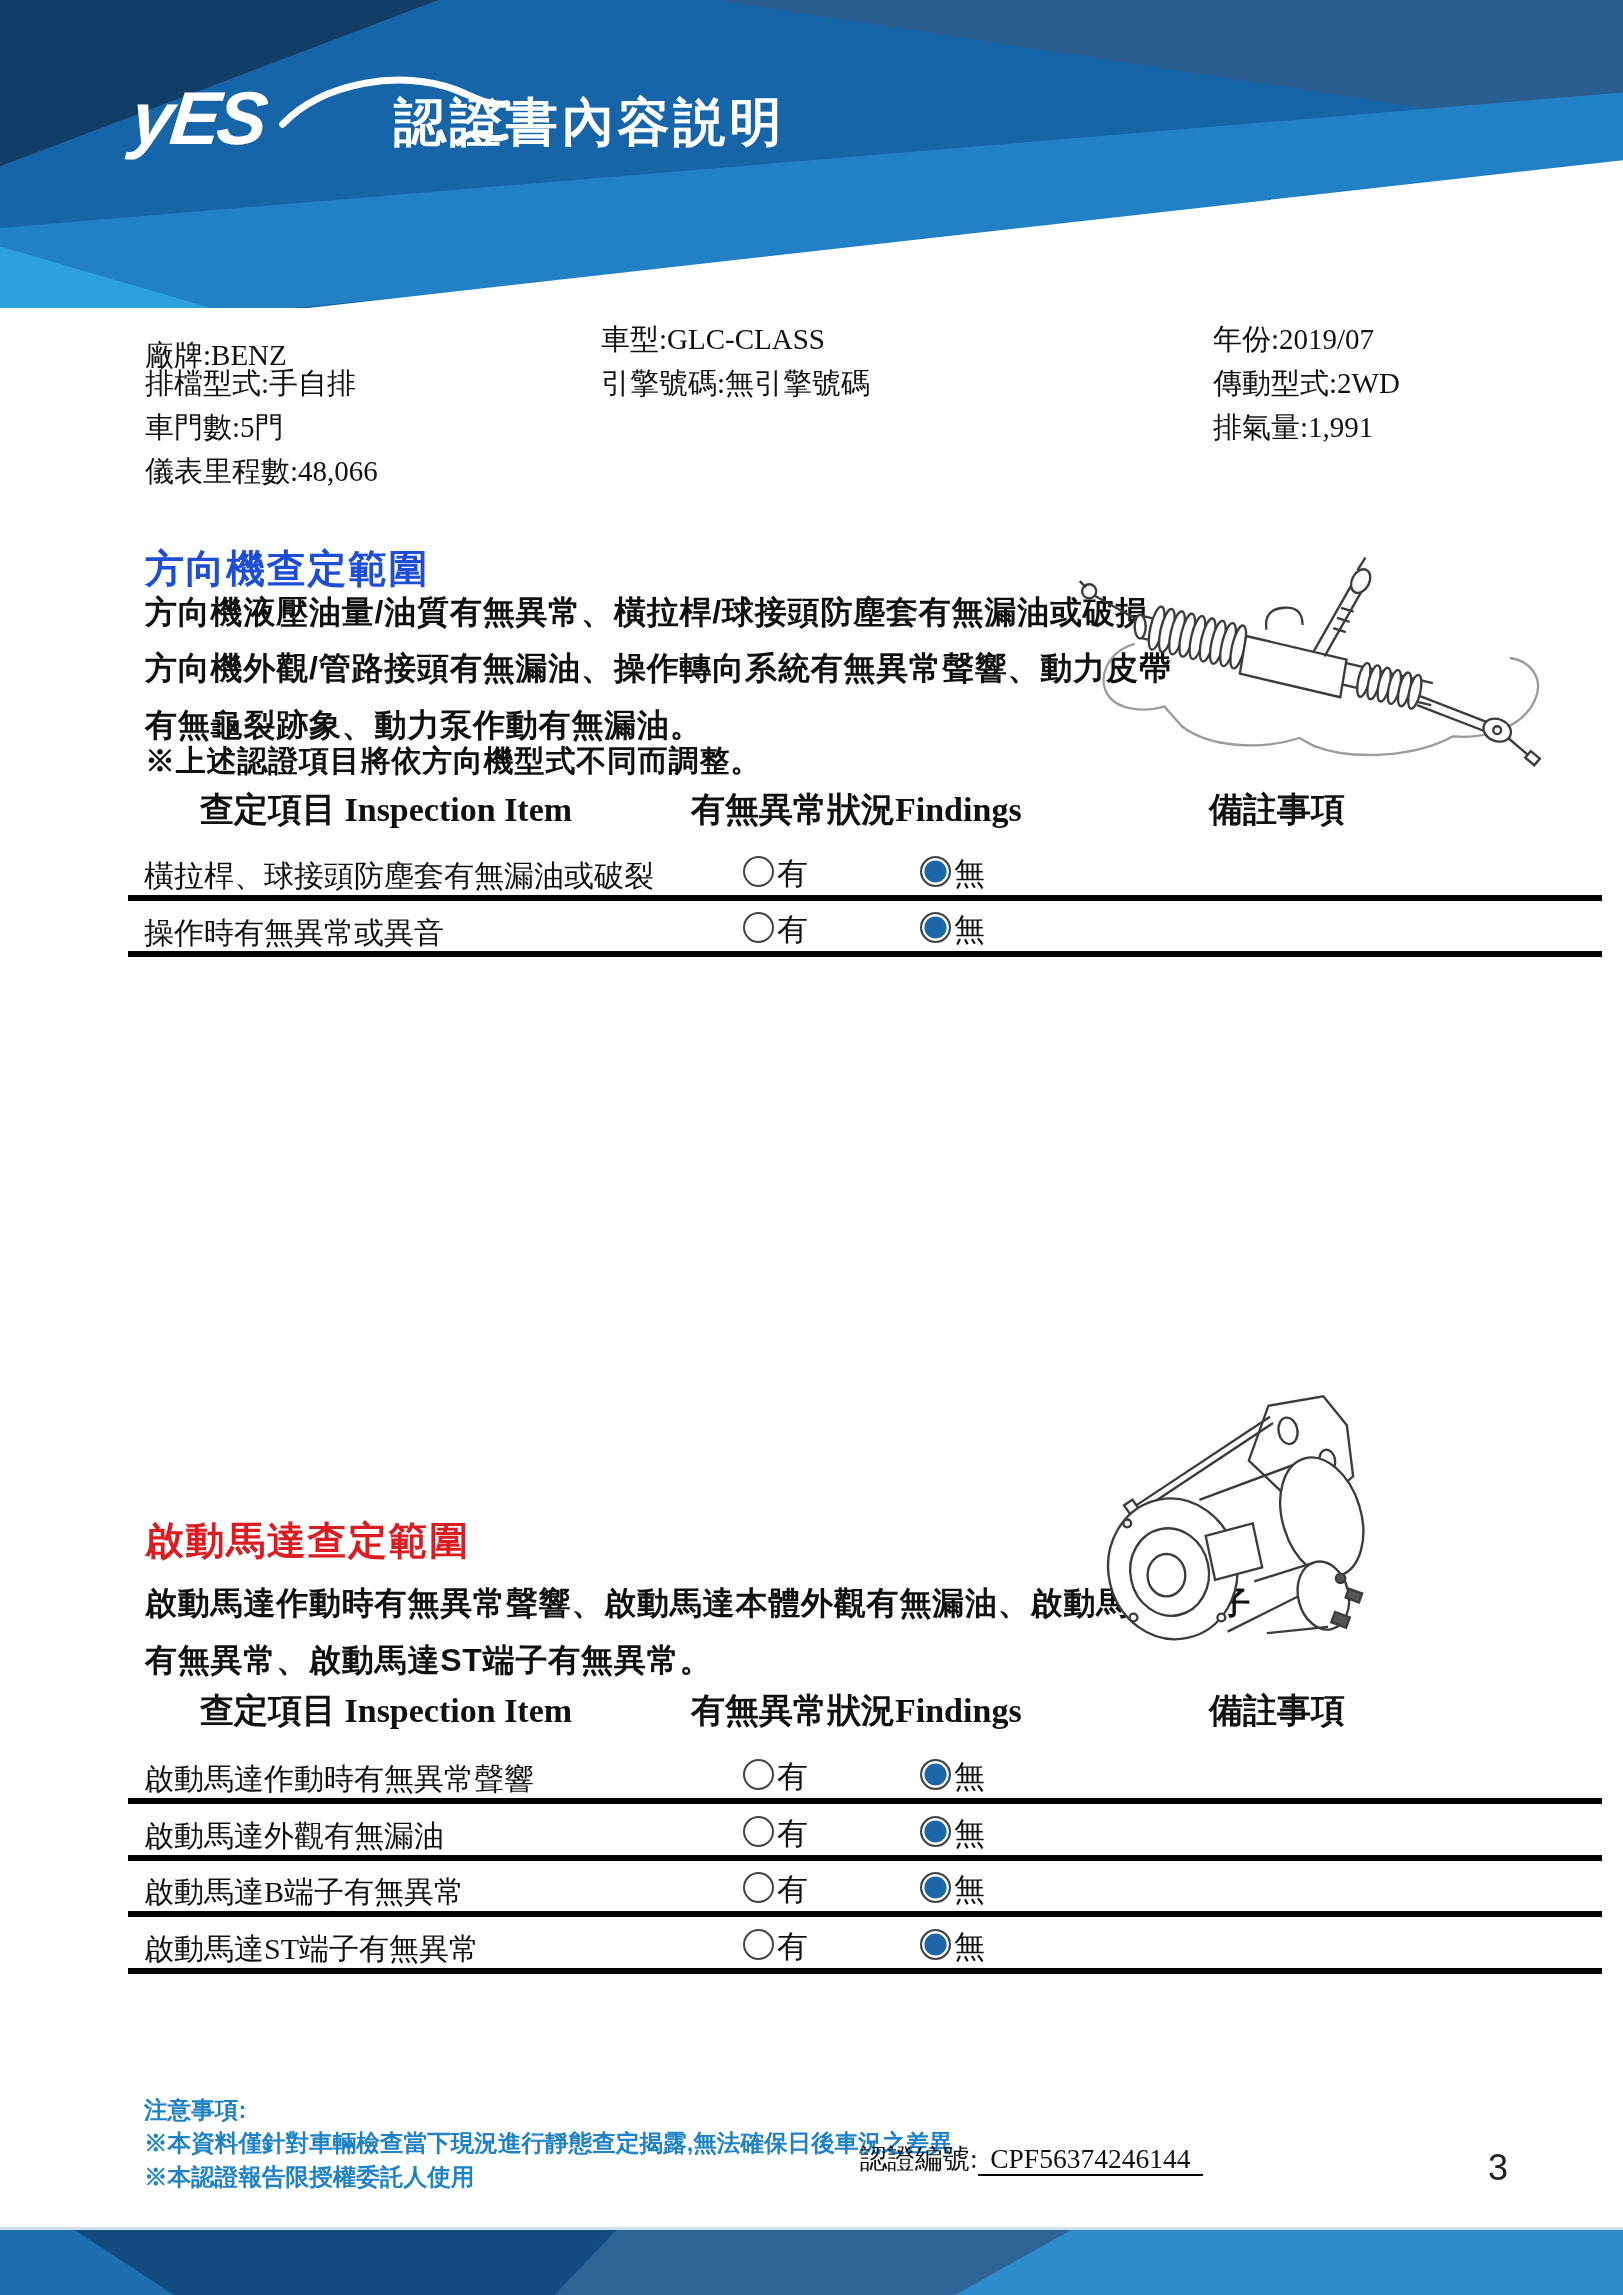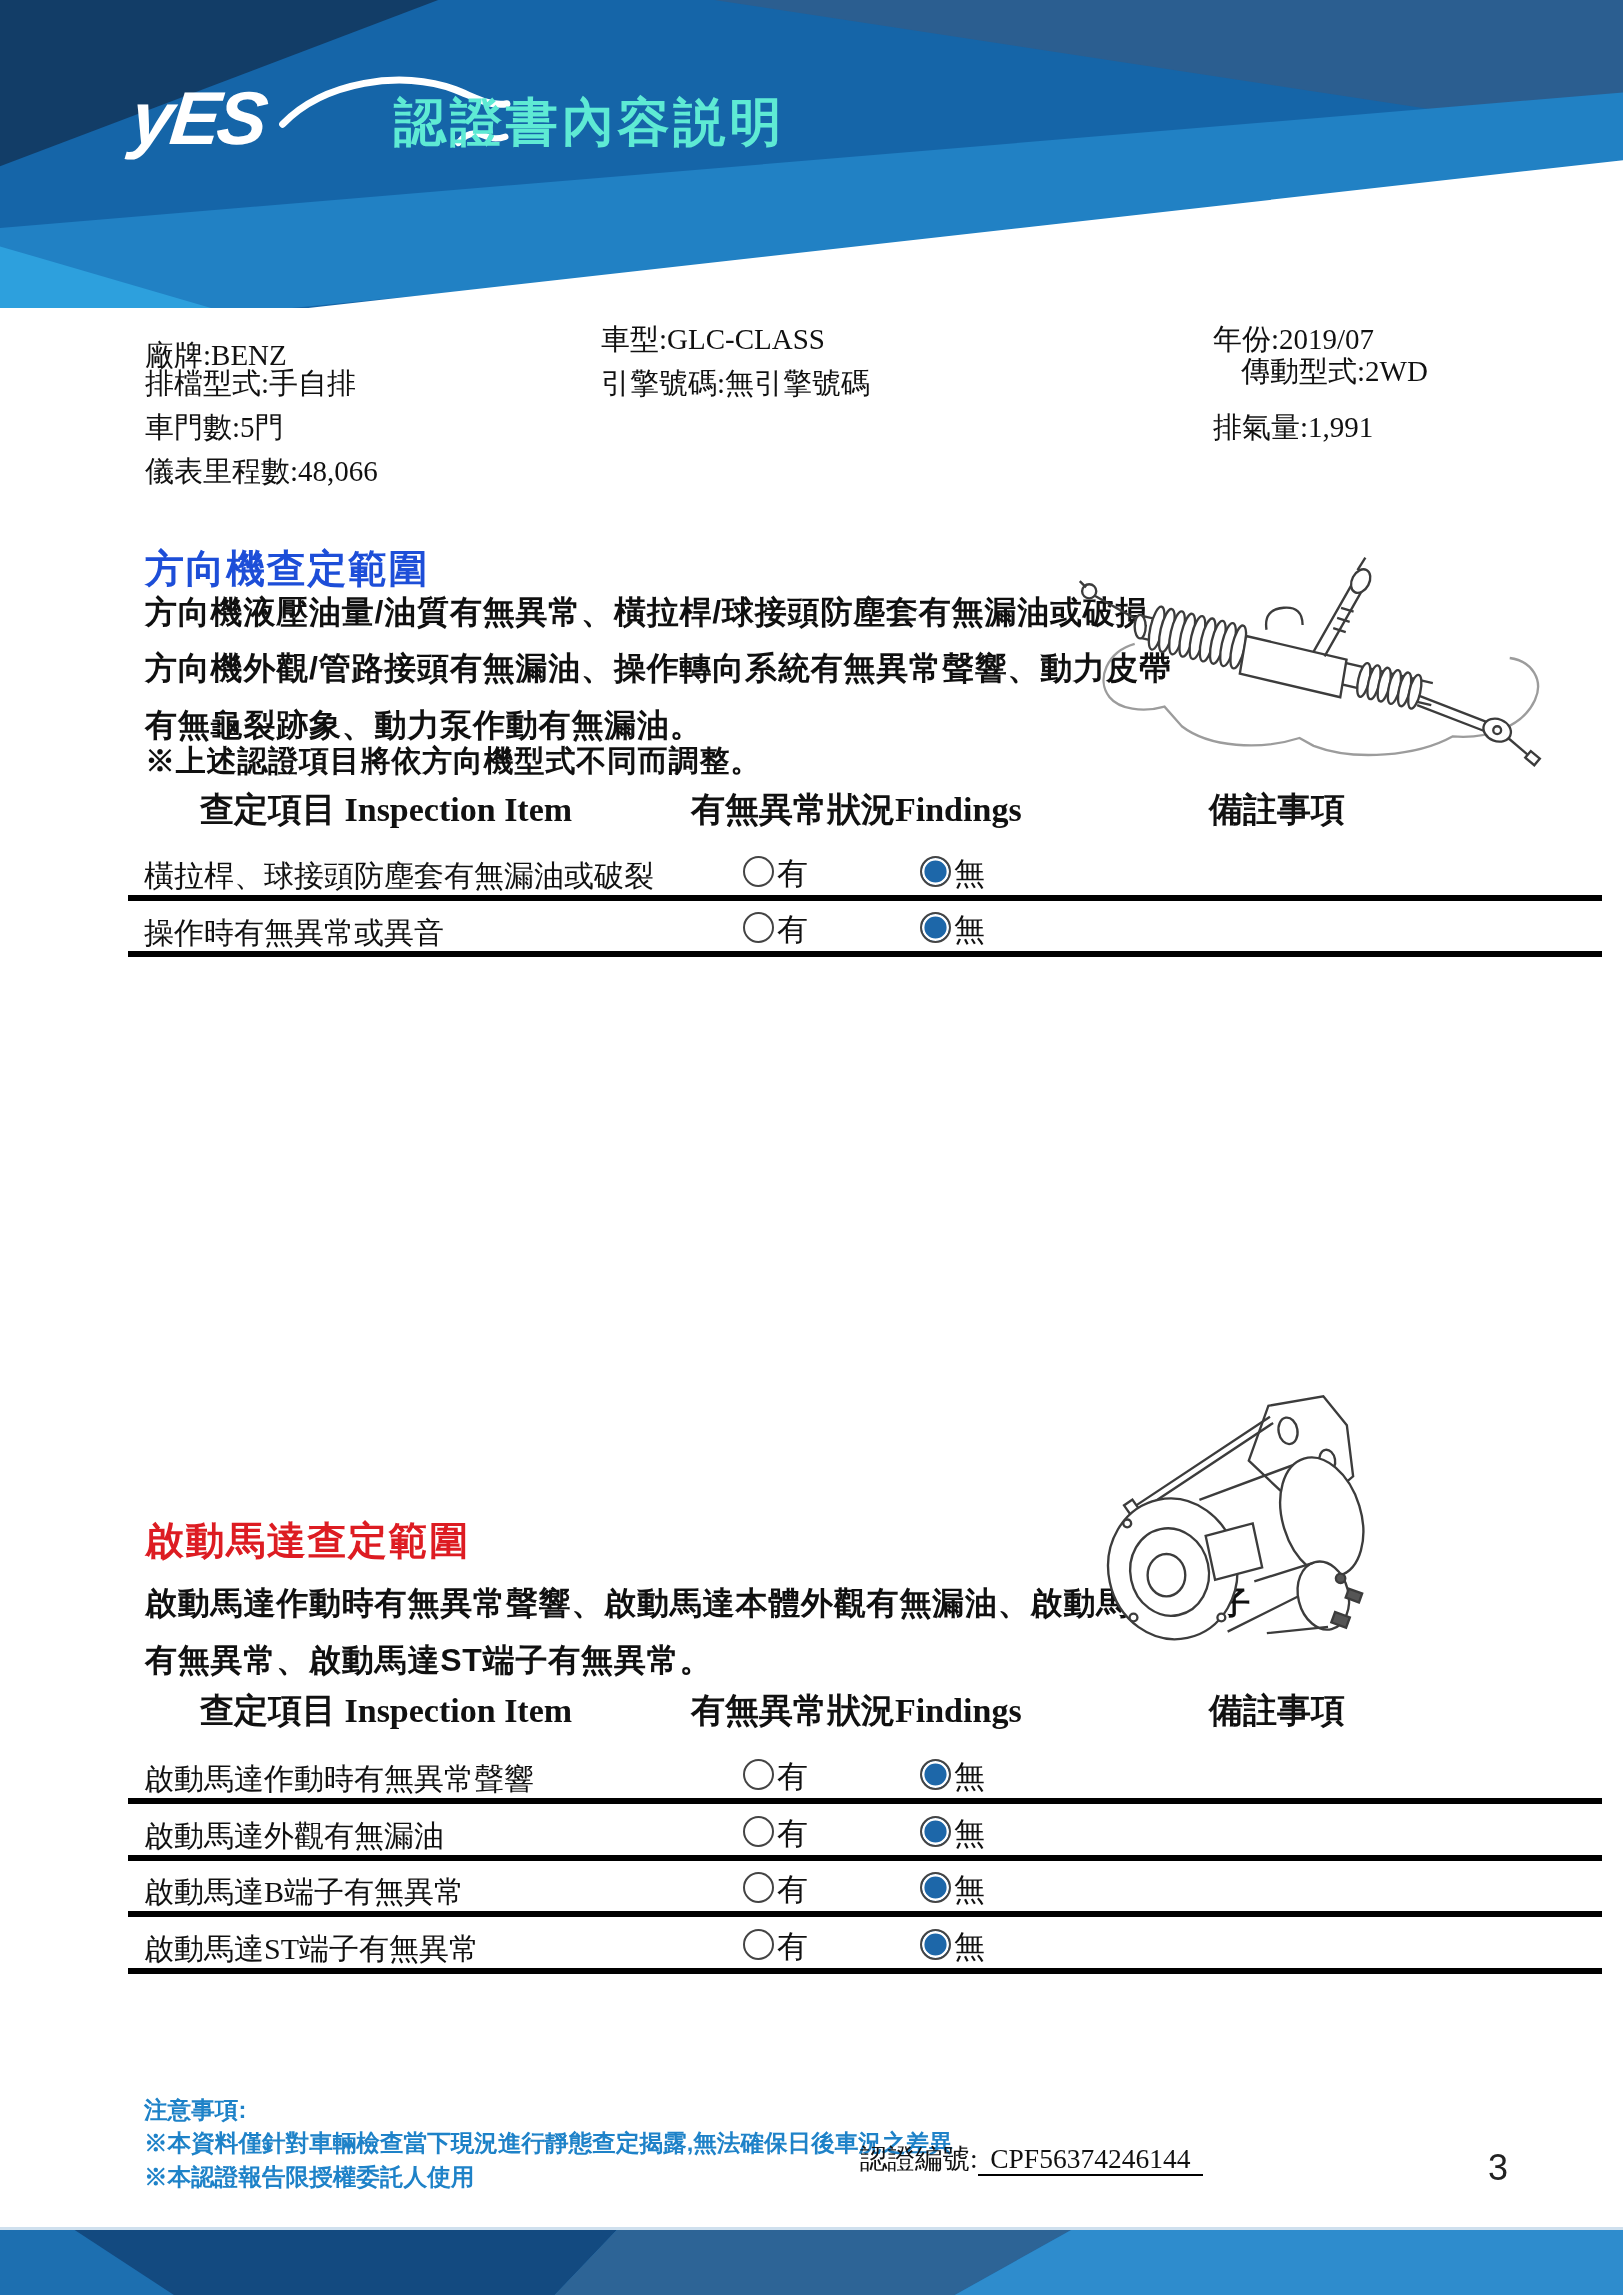--- a/index.html
+++ b/index.html
@@ -11,21 +11,21 @@
   .hs-navy  {background:#123d67;clip-path:polygon(0 0,27% 0,0 54%);}
   .hs-slate {background:#2b5e90;clip-path:polygon(44% 0,100% 0,100% 45%);}
   .hs-bright{background:#2181c4;clip-path:polygon(0 74%,100% 30%,100% 58%,18% 100%,0 100%);}
   .hs-white {background:#ffffff;clip-path:polygon(100% 52%,100% 100%,19% 100%);}
   .hs-cyan  {background:#2da0dd;clip-path:polygon(0 80%,13% 100%,0 100%);}
   .logo-text{position:absolute;left:132px;top:75px;font-family:"Liberation Sans",sans-serif;
              font-weight:bold;font-style:italic;font-size:75px;color:#fff;letter-spacing:-3.1px;
              transform:skewX(-6deg);z-index:5;}
   .logo-swoosh{position:absolute;left:276px;top:63px;z-index:5;}
   .header-title{position:absolute;left:394px;top:88px;font-family:"Liberation Sans",sans-serif;
-             font-weight:bold;font-size:52px;color:#5eead4;letter-spacing:3.9px;z-index:5;}
+             font-weight:bold;font-size:52px;color:#ffffff;letter-spacing:3.9px;z-index:5;}
   
   .vi{position:absolute;font-size:29px;white-space:nowrap;}
   
   .sec-title{position:absolute;left:145px;font-family:"Liberation Sans",sans-serif;
              font-weight:bold;font-size:39px;letter-spacing:1.6px;}
   .desc{position:absolute;left:145px;font-family:"Liberation Sans",sans-serif;font-weight:bold;
         font-size:32px;color:#101010;letter-spacing:0.8px;white-space:nowrap;}
   .desc.small{font-size:30px;text-align:center;}
   .th{position:absolute;font-size:34px;font-weight:bold;text-align:left;white-space:nowrap;}
   .row-item{position:absolute;left:144px;font-size:30px;white-space:nowrap;}
@@ -68,21 +68,21 @@
     </svg>
     <div class="header-title">認證書內容説明</div>
   </div>
 
   <div class="vi" style="left:145px;top:336px;"><span>廠牌:</span><span>BENZ</span></div>
   <div class="vi" style="left:601px;top:320px;"><span>車型:</span><span>GLC-CLASS</span></div>
   <div class="vi" style="left:1213px;top:320px;"><span>年份:</span><span>2019/07</span></div>
 
   <div class="vi" style="left:145px;top:364px;"><span>排檔型式:</span><span>手自排</span></div>
   <div class="vi" style="left:601px;top:364px;"><span>引擎號碼:</span><span>無引擎號碼</span></div>
-  <div class="vi" style="left:1213px;top:352px;margin-left:28px;"><span>傳動型式:</span><span>2WD</span></div>
+  <div class="vi" style="left:1213px;top:364px;"><span>傳動型式:</span><span>2WD</span></div>
 
   <div class="vi" style="left:145px;top:408px;"><span>車門數:</span><span>5門</span></div>
   <div class="vi" style="left:1213px;top:408px;"><span>排氣量:</span><span>1,991</span></div>
 
   <div class="vi" style="left:145px;top:452px;"><span>儀表里程數:</span><span>48,066</span></div>
 
   <div class="sec-title" style="top:542px;color:#1d4ed8;">方向機查定範圍</div>
   <div class="desc" style="top:591px;">方向機液壓油量/油質有無異常、橫拉桿/球接頭防塵套有無漏油或破損、</div>
   <div class="desc" style="top:704px;">有無龜裂跡象、動力泵作動有無漏油。</div>
   <div class="desc" style="top:647px;">方向機外觀/管路接頭有無漏油、操作轉向系統有無異常聲響、動力皮帶</div>

